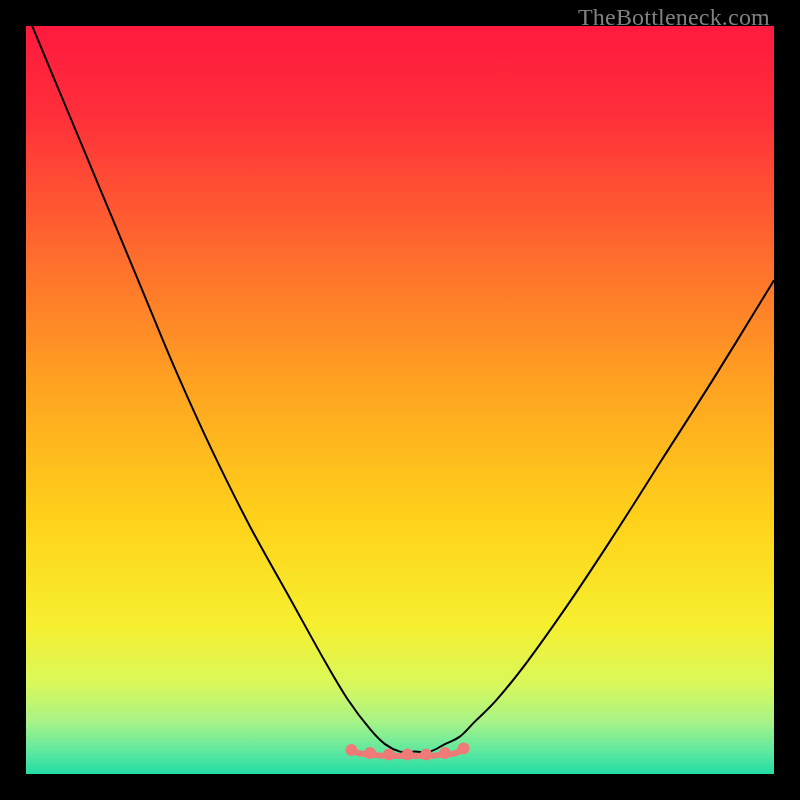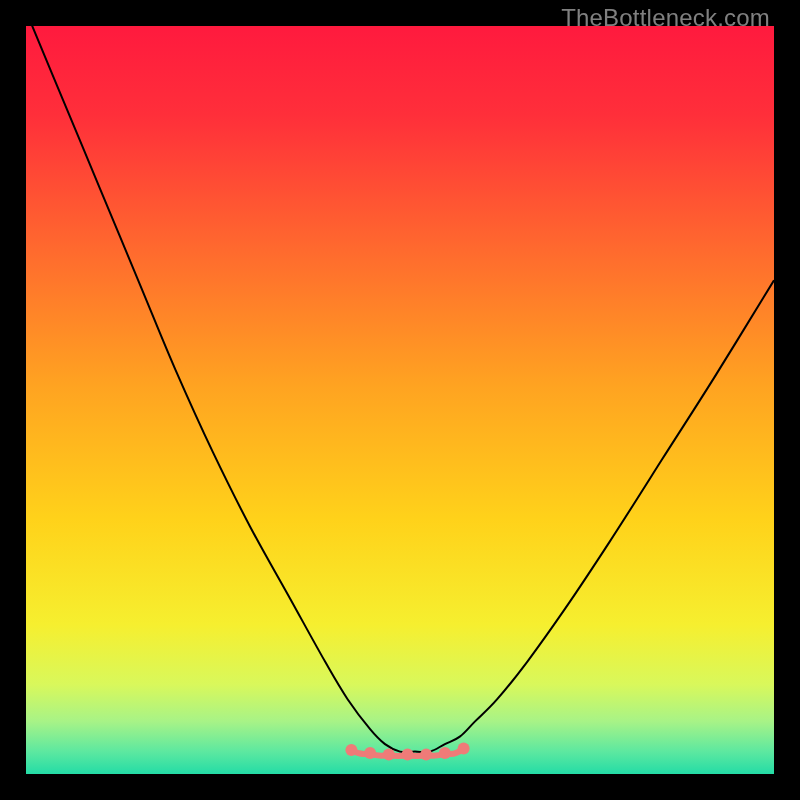--- a/index.html
+++ b/index.html
@@ -22,21 +22,21 @@
     position: absolute;
     left: 0;
     top: 0;
     width: 748px;
     height: 748px;
   }
   .watermark {
     position: absolute;
     top: 4px;
     right: 30px;
-    font-family: Liberation Sans, sans-serif;
+    font-family: Liberation Serif, serif;
     font-size: 24px;
     color: #808080;
     letter-spacing: 0.2px;
   }
 </style>
 </head>
 <body>
 
 <div class="frame">
   <svg class="plot" viewBox="0 0 748 748" preserveAspectRatio="none">

